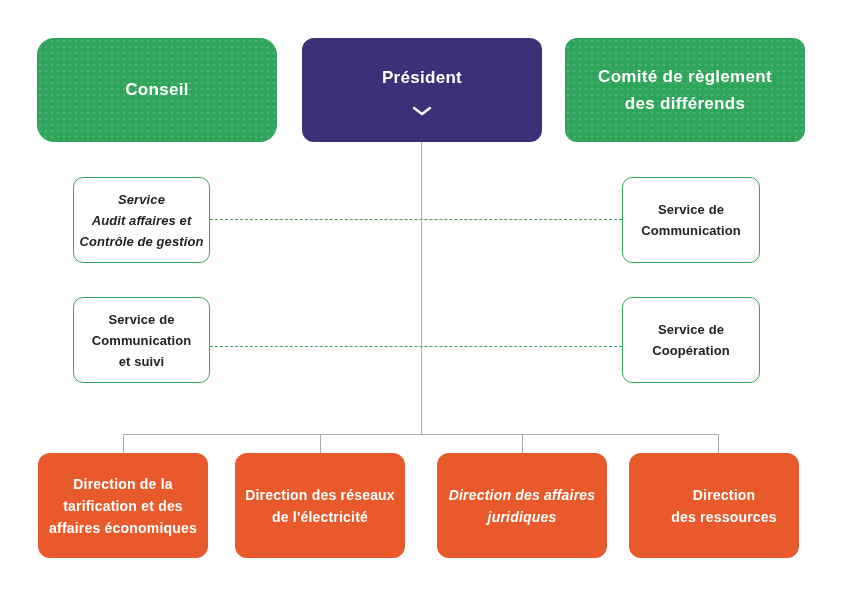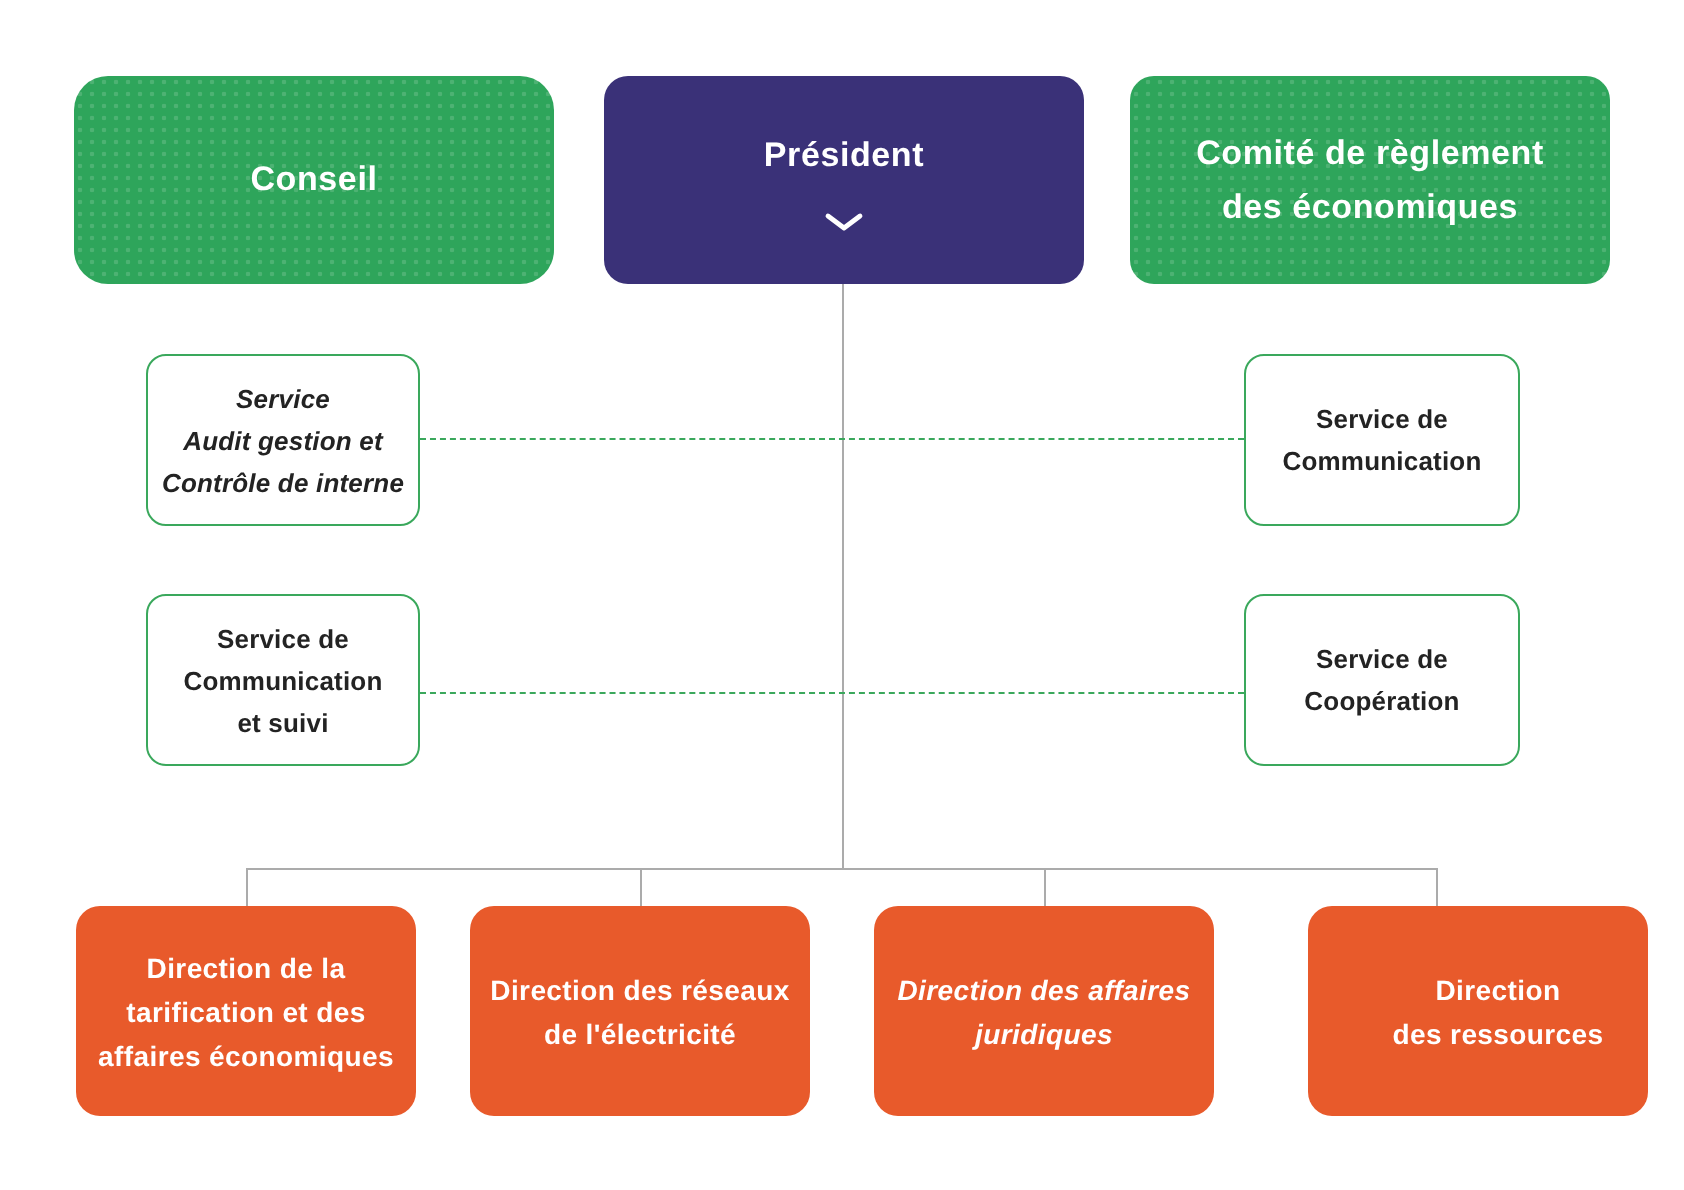--- a/index.html
+++ b/index.html
@@ -58,21 +58,21 @@
   .node-comm{left:622px;top:177px;}
   .node-coord{left:73px;top:297px;width:137px;}
   .node-coop{left:622px;top:297px;}
   
   .node-dir{
     width:170px;height:105px;top:453px;
     background:#e85a2b;
     color:#ffffff;font-size:14px;font-weight:600;
     line-height:22px;letter-spacing:.2px;
   }
-  .node-dir-1{left:38px;} .node-dir-2{left:235px;} .node-dir-3{left:437px;font-style:italic;} .node-dir-4{left:654px;padding-left:20px;}
+  .node-dir-1{left:38px;} .node-dir-2{left:235px;} .node-dir-3{left:437px;font-style:italic;} .node-dir-4{left:629px;padding-left:20px;}
   .line{display:block;}
 </style>
 </head>
 <body>
 
 <div class="canvas">
 
   <div class="vline vline-main"></div>
   <div class="hline hline-dir"></div>
   <div class="vline drop drop-1"></div>
@@ -90,27 +90,27 @@
     <span class="line">Président</span>
     <span class="chevron">
       <svg width="20" height="10" viewBox="0 0 20 10">
         <polyline points="2,2 10,8 18,2" fill="none" stroke="#ffffff" stroke-width="2.4" stroke-linecap="round" stroke-linejoin="round"></polyline>
       </svg>
     </span>
   </div>
 
   <div class="node node-top green node-comite">
     <span class="line">Comité de règlement</span>
-    <span class="line">des économiques</span>
+    <span class="line">des différends</span>
   </div>
 
   <div class="node node-svc node-audit">
     <span class="line">Service</span>
-    <span class="line">Audit gestion et</span>
-    <span class="line">Contrôle de interne</span>
+    <span class="line">Audit affaires et</span>
+    <span class="line">Contrôle de gestion</span>
   </div>
 
   <div class="node node-svc node-comm">
     <span class="line">Service de</span>
     <span class="line">Communication</span>
   </div>
 
   <div class="node node-svc node-coord">
     <span class="line">Service de</span>
     <span class="line">Communication</span>

